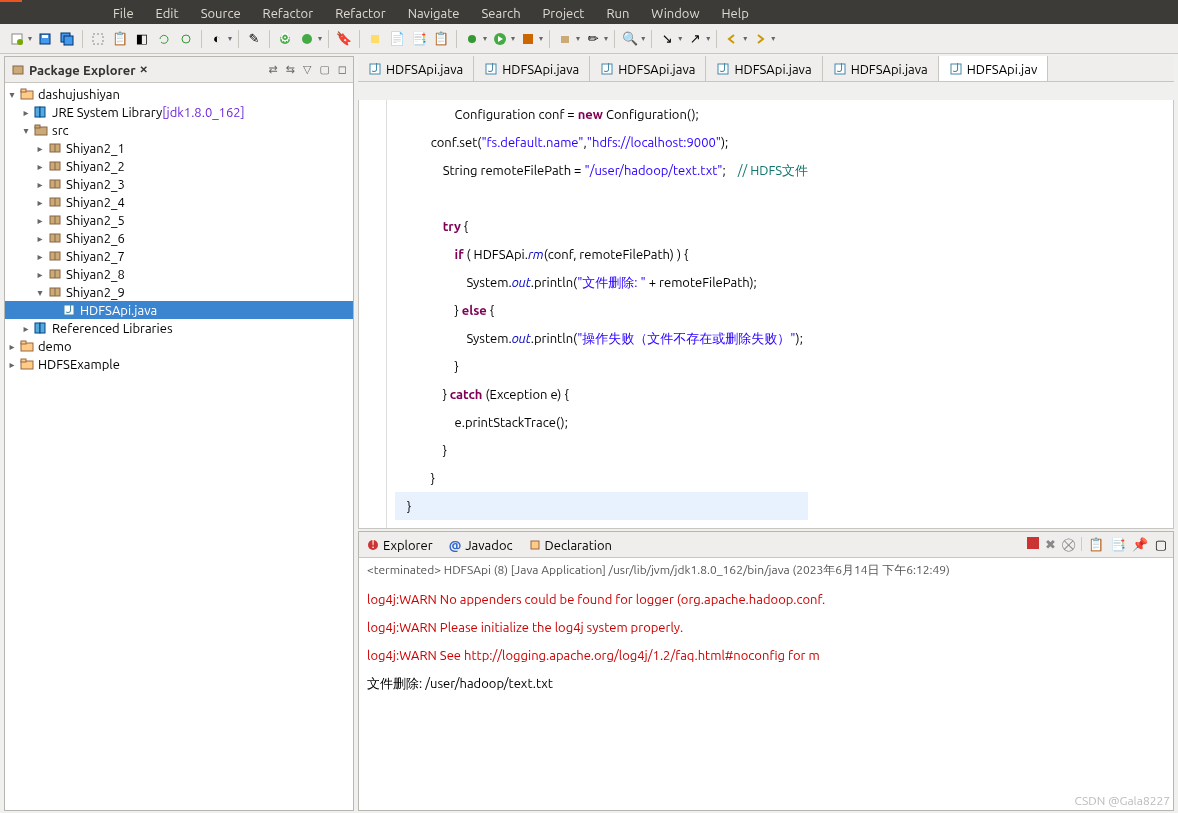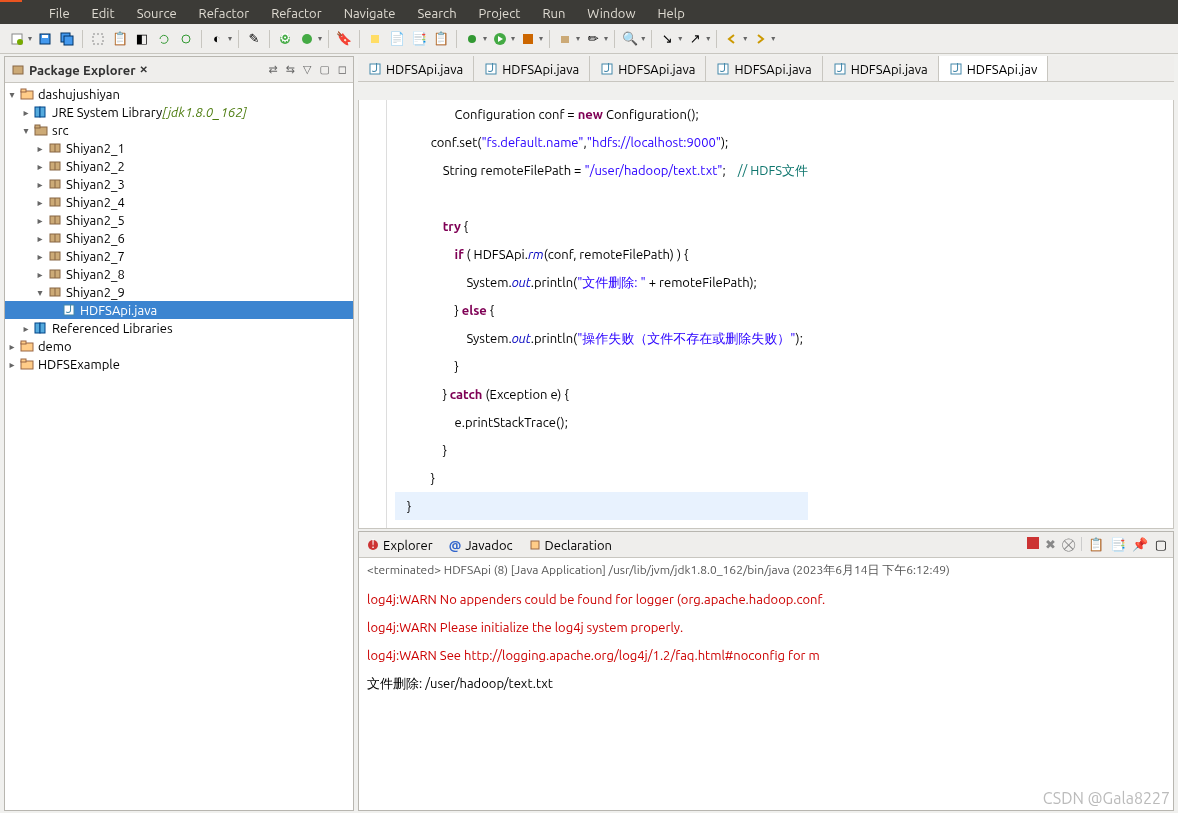--- a/index.html
+++ b/index.html
@@ -1,60 +1,60 @@
 <!DOCTYPE html>
 <html><head>
 <meta charset="utf-8">
 <style>
 * { margin:0; padding:0; box-sizing:border-box; font-family:"Ubuntu","Segoe UI",sans-serif; font-size:13px; }
 body { width:1178px; height:813px; background:#f0f0ee; display:flex; flex-direction:column; overflow:hidden; }
 .titlebar { height:24px; background:#3c3b37; display:flex; align-items:center; }
 .win-btn { width:22px; height:24px; display:flex; align-items:center; justify-content:center; }
 .close-x { background:#e95420; color:#fff; font-size:14px; }
 .win-btn svg { width:12px; height:12px; }
-.menubar { height:22px; background:#3c3b37; color:#dfdbd2; display:flex; align-items:center; padding-left:40px; gap:4px; margin-top:-22px; }
+.menubar { height:22px; background:#3c3b37; color:#dfdbd2; display:flex; align-items:center; padding-left:104px; gap:4px; margin-top:-22px; }
 .menubar span { padding:2px 9px; cursor:pointer; }
 .toolbar { height:30px; background:#efeeec; border-bottom:1px solid #c8c6c0; display:flex; align-items:center; padding:0 8px; gap:4px; }
 .toolbar .tb-ico { width:18px; height:18px; display:flex; align-items:center; justify-content:center; }
 .toolbar .sep { width:1px; height:18px; background:#c8c6c0; margin:0 2px; }
 .tb-drop { font-size:8px; color:#666; margin-left:-2px; }
 .main { flex:1; display:flex; overflow:hidden; }
 .sidebar { width:350px; background:#fff; border:1px solid #b8b6b0; margin:2px 2px 2px 4px; display:flex; flex-direction:column; }
 .sb-header { height:26px; background:#efeeec; border-bottom:1px solid #c8c6c0; display:flex; align-items:center; padding:0 6px; }
 .sb-title { display:flex; align-items:center; gap:4px; font-weight:bold; color:#333;justify-content:center; }
 .sb-actions { margin-left:auto; display:flex; gap:8px; }
 .sb-actions span { font-size:11px; color:#666; cursor:pointer; }
 .tree { flex:1; overflow:auto; padding:2px 0; }
 .tree-node { display:flex; align-items:center; padding:1px 0; cursor:pointer; }
 .tree-node.selected { background:#3b84d0; color:#fff; }
 .tw { width:14px; text-align:center; font-size:10px; color:#666; }
 .tree-node.selected .tw { color:#fff; }
 .tree-ico { width:16px; height:16px; display:inline-flex; align-items:center; justify-content:center; margin-right:3px; }
-.tree-lib { color:#4d7c0f;font-style:italic; }
+.tree-lib { color:#6d28d9; }
 .editor-area { flex:1; display:flex; flex-direction:column; margin:2px 4px 2px 2px; overflow:hidden; }
 .ed-tabs { height:26px; background:#efeeec; display:flex; overflow:hidden; border-bottom:1px solid #c8c6c0; }
 .ed-tab { display:flex; align-items:center; gap:4px; padding:0 10px; border-right:1px solid #c8c6c0; background:#efeeec; cursor:pointer; white-space:nowrap; }
 .ed-tab.active { background:#fff; border-bottom:1px solid #fff; margin-bottom:-1px; }
 .code-pane { flex:1; background:#fff; border:1px solid #c8c6c0; border-top:none; overflow:auto; font-family:"DejaVu Sans Mono",Consolas,monospace; font-size:17px; line-height:28px; display:flex;margin-top:18px; }
 .gutter { width:28px; background:#fff; border-right:1px solid #ddd; }
 .code { padding-left:8px; white-space:pre; }
 .k { color:#7f0055; font-weight:bold; }
 .s { color:#2a00ff; }
 .c { color:#0f766e; }
 .f { color:#0000c0; font-style:italic; }
 .hl { background:#e8f2fe; display:block; width:100%; }
 .bottom { height:280px; border:1px solid #b8b6b0; background:#fff; display:flex; flex-direction:column; margin-top:2px; }
 .btm-tabs { height:26px; background:#efeeec; border-bottom:1px solid #c8c6c0; display:flex; align-items:center; }
 .btm-tab { display:flex; align-items:center; gap:4px; padding:0 8px; height:100%; cursor:pointer; }
 .btm-tab.active { background:#d946ef; border:1px solid #c8c6c0; border-bottom:1px solid #fff; margin-bottom:-1px;margin-top:48px; }
 .btm-actions { margin-left:auto; display:flex; gap:6px; padding-right:6px; }
 .console-status { padding:4px 8px; color:#555; background:#fff; font-size:12px; }
 .console-out { flex:1; padding:2px 8px; font-family:"DejaVu Sans Mono",Consolas,monospace; font-size:17px; line-height:28px; overflow:auto; }
 .console-out .warn { color:#cc0000; }
-.watermark { position:absolute; right:8px; bottom:6px; color:#bbb; font-size:16px; }
+.watermark { position:absolute; right:8px; bottom:6px; color:#bbb; font-size:12px; }
 svg { overflow:visible; }
 </style>
 </head>
 <body>
 
 <div class="titlebar">
   <div class="win-btn close-x">✕</div>
   <div class="win-btn">
       <svg viewBox="0 0 12 12">
         <line x1="2" y1="9" x2="10" y2="9" stroke="#ddd" stroke-width="2"></line>

